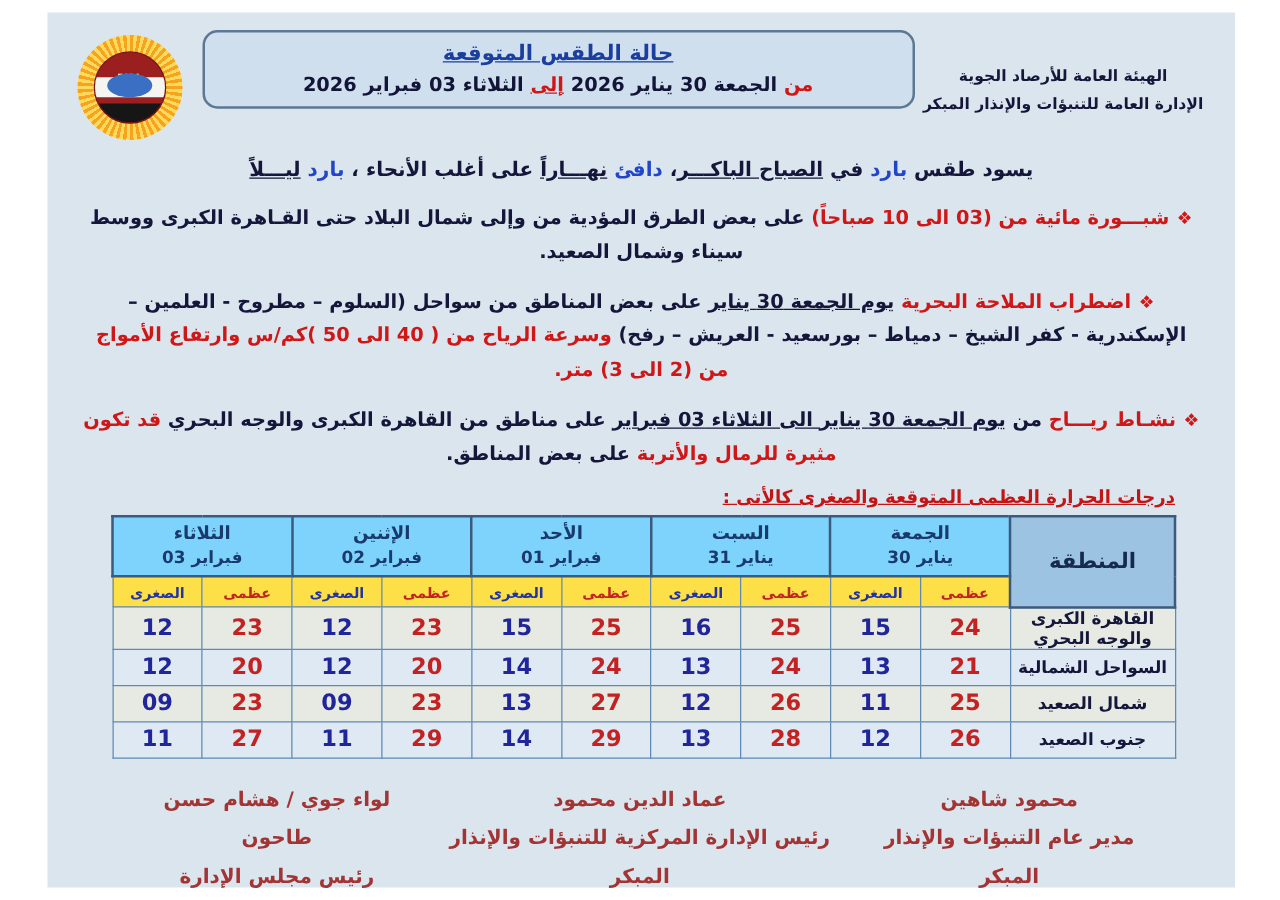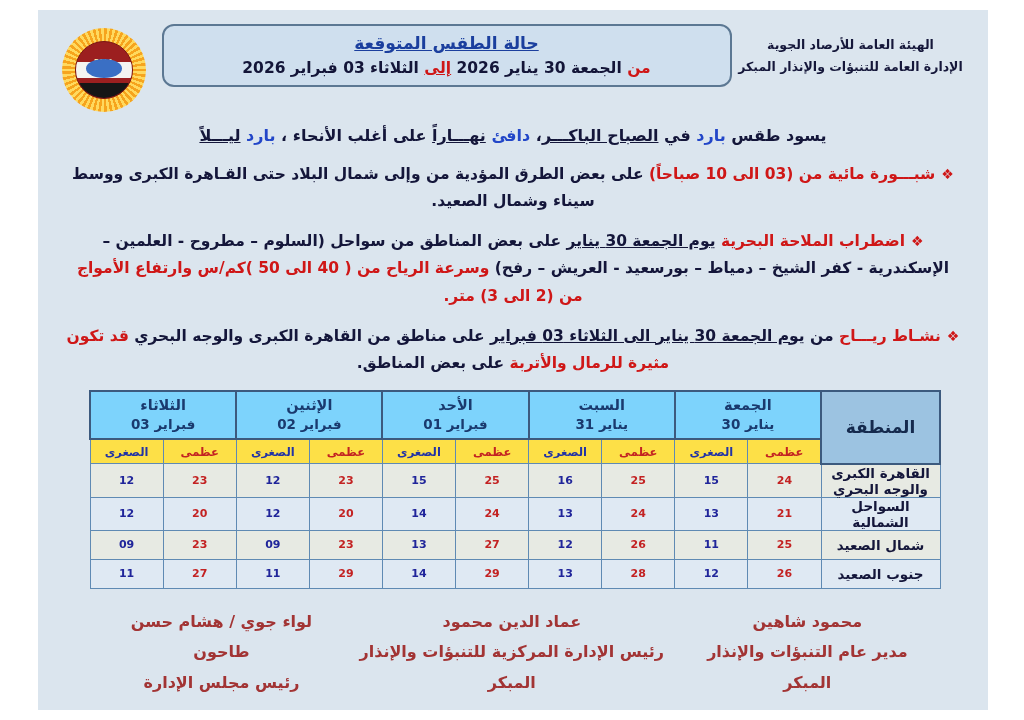--- a/index.html
+++ b/index.html
@@ -4,21 +4,21 @@
 <style>
   * { margin:0; padding:0; box-sizing:border-box; }
   html,body { width:1024px; height:720px; background:#ffffff; overflow:hidden;
               font-family:"DejaVu Sans", sans-serif; }
   .page { position:absolute; left:38px; top:10px; width:950px; height:700px;
           background:#dbe5ee; direction:rtl; padding:6px 20px 0 20px; }
 
   
   .hdr { display:flex; justify-content:space-between; align-items:flex-start; }
   .authority { width:235px; text-align:center; color:#15173a; font-weight:bold;
-               font-size:12.5px; line-height:1.75; margin-top:18px; }
+               font-size:12.5px; line-height:1.75; margin-top:34px; }
   .titlebox { width:570px; margin-top:8px; border:2px solid #5c7893; border-radius:12px;
               background:#cfdfee; text-align:center; padding:7px 10px 8px 10px; }
   .titlebox .t1 { color:#1b3f9e; font-weight:bold; font-size:17px; text-decoration:underline; }
   .titlebox .t2 { color:#131538; font-weight:bold; font-size:15.5px; margin-top:6px; }
   .red { color:#cf1717; }
   .redu { color:#cf1717; text-decoration:underline; }
 
   
   .logo { width:84px; height:84px; margin:12px 14px 0 4px; border-radius:50%;
           background:repeating-conic-gradient(#f6a41d 0deg 4deg, #ffd95e 4deg 8deg);
@@ -40,30 +40,30 @@
   .bullet { text-align:center; font-weight:bold; font-size:15.5px; color:#14163a;
             line-height:1.75; margin-bottom:13px; }
   .bullet .mark { color:#cf1717; font-size:14px; padding-left:6px; }
 
   
   .tbl-title { text-align:right; margin:2px 28px 6px 0; color:#c31515; font-weight:bold;
                font-size:14.5px; text-decoration:underline; }
   table { direction:rtl; border-collapse:collapse; table-layout:fixed;
           margin-right:27px; width:852px; }
   th, td { border:1px solid #5f8ab3; text-align:center; vertical-align:middle; }
-  th.region-h { width:119px; background:#9cc3e1; color:#152a4d; font-size:17px; font-weight:bold;
+  th.region-h { width:132px; background:#9cc3e1; color:#152a4d; font-size:17px; font-weight:bold;
                 border:2px solid #3c5a7e; }
   th.day { background:#7dd3fc; color:#1a3a6e; font-weight:bold; height:48px;
            border:2px solid #3c5a7e; }
   th.day .dayname { font-size:14.5px; }
   th.day .daydate { font-size:13.5px; direction:ltr; margin-top:3px; }
   tr.sub th { height:25px; font-size:11.5px; background:#fde047; font-weight:bold; }
   tr.sub th.mx { color:#c32222; }
   tr.sub th.mn { color:#2233a6; }
-  tbody td { height:29px; font-size:11px; font-weight:bold; }
+  tbody td { height:29px; font-size:18px; font-weight:bold; }
   tbody tr:nth-child(odd)  td { background:#e7eae3; }
   tbody tr:nth-child(even) td { background:#dfe9f3; }
   td.mx { color:#c32222; }
   td.mn { color:#20259a; }
   td.region { font-size:13.5px; color:#14163a; }
 
   
   .footer { display:flex; justify-content:space-between; padding:0 38px 0 46px; margin-top:18px; }
   .sig { text-align:center; color:#a23434; font-weight:bold; font-size:16px; line-height:1.9; }
 </style>
@@ -96,20 +96,21 @@
   <div class="intro"><span>يسود طقس </span><span class="blue">بارد</span><span> في </span><span class="u">الصباح الباكـــر</span><span>، </span><span class="blue">دافئ</span><span> </span><span class="u">نهـــاراً</span><span>  على أغلب الأنحاء ، </span><span class="blue">بارد</span><span> </span><span class="u">ليـــلاً</span></div>
 
   <div class="bullets">
     <div class="bullet"><span class="mark">❖</span><span class="red">شبـــورة مائية من (03 الى 10 صباحاً)</span><span> على بعض الطرق المؤدية من وإلى شمال البلاد حتى القـاهرة الكبرى ووسط سيناء وشمال الصعيد.</span></div>
 
     <div class="bullet"><span class="mark">❖</span><span class="red">اضطراب الملاحة البحرية </span><span class="u">يوم الجمعة 30 يناير</span><span> على بعض المناطق من سواحل (السلوم – مطروح - العلمين – الإسكندرية - كفر الشيخ – دمياط – بورسعيد - العريش – رفح) </span><span class="red">وسرعة الرياح من ( 40 الى 50 )كم/س وارتفاع الأمواج من (2 الى 3) متر.</span></div>
 
     <div class="bullet"><span class="mark">❖</span><span class="red">نشـاط ريـــاح</span><span> من </span><span class="u">يوم الجمعة 30 يناير الى الثلاثاء 03 فبراير</span><span> على مناطق من القاهرة الكبرى والوجه البحري </span><span class="red">قد تكون مثيرة للرمال والأتربة</span><span> على بعض المناطق.</span></div>
   </div>
 
+  <div class="tbl-title">درجات الحرارة العظمى المتوقعة والصغرى كالأتى :</div>
   <table id="temps">
       <thead>
         <tr>
           <th class="region-h" rowspan="2">المنطقة</th>
           <th class="day" colspan="2">
             <div class="dayname">الجمعة</div>
             <div class="daydate">30  يناير</div>
           </th>
           <th class="day" colspan="2">
             <div class="dayname">السبت</div>

